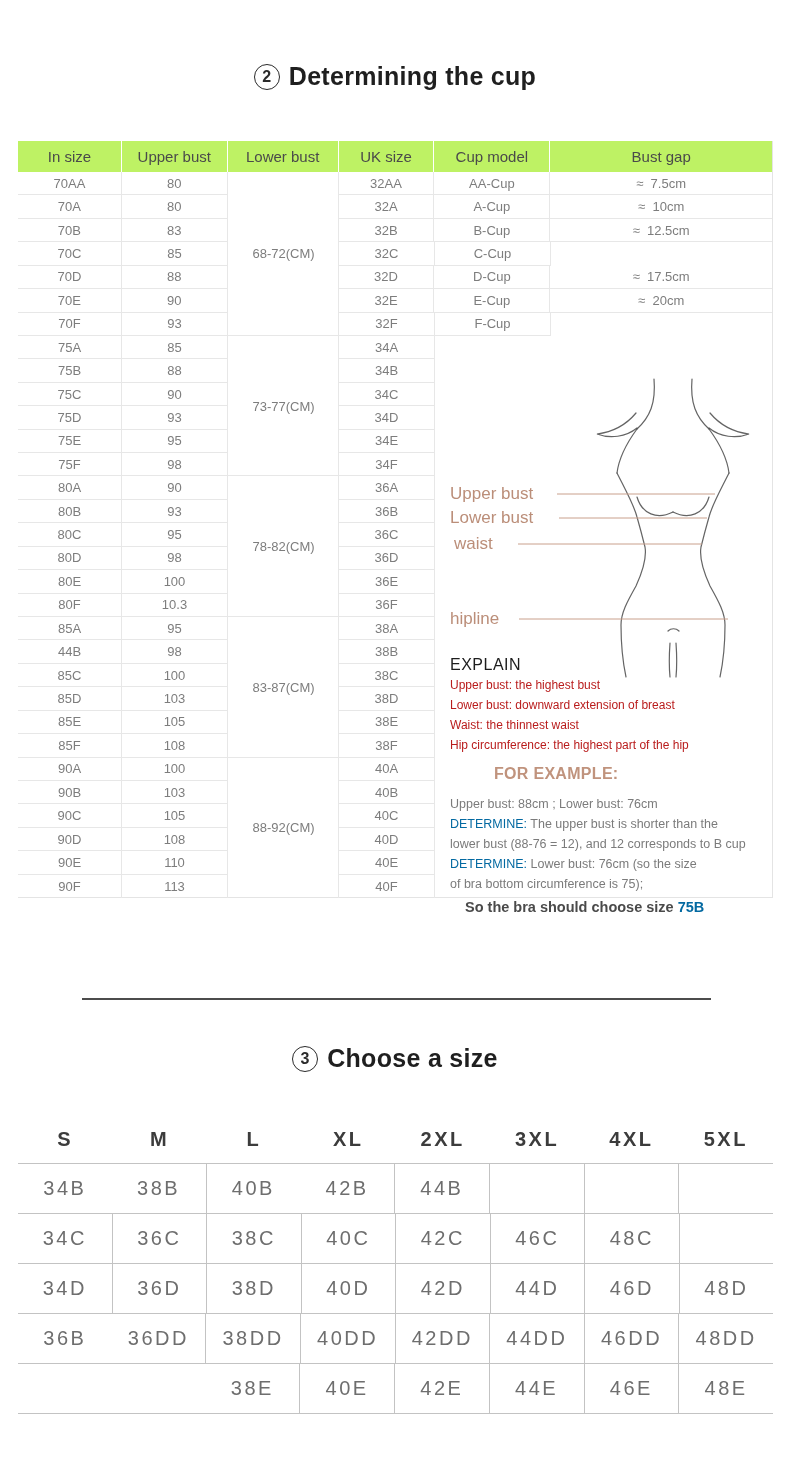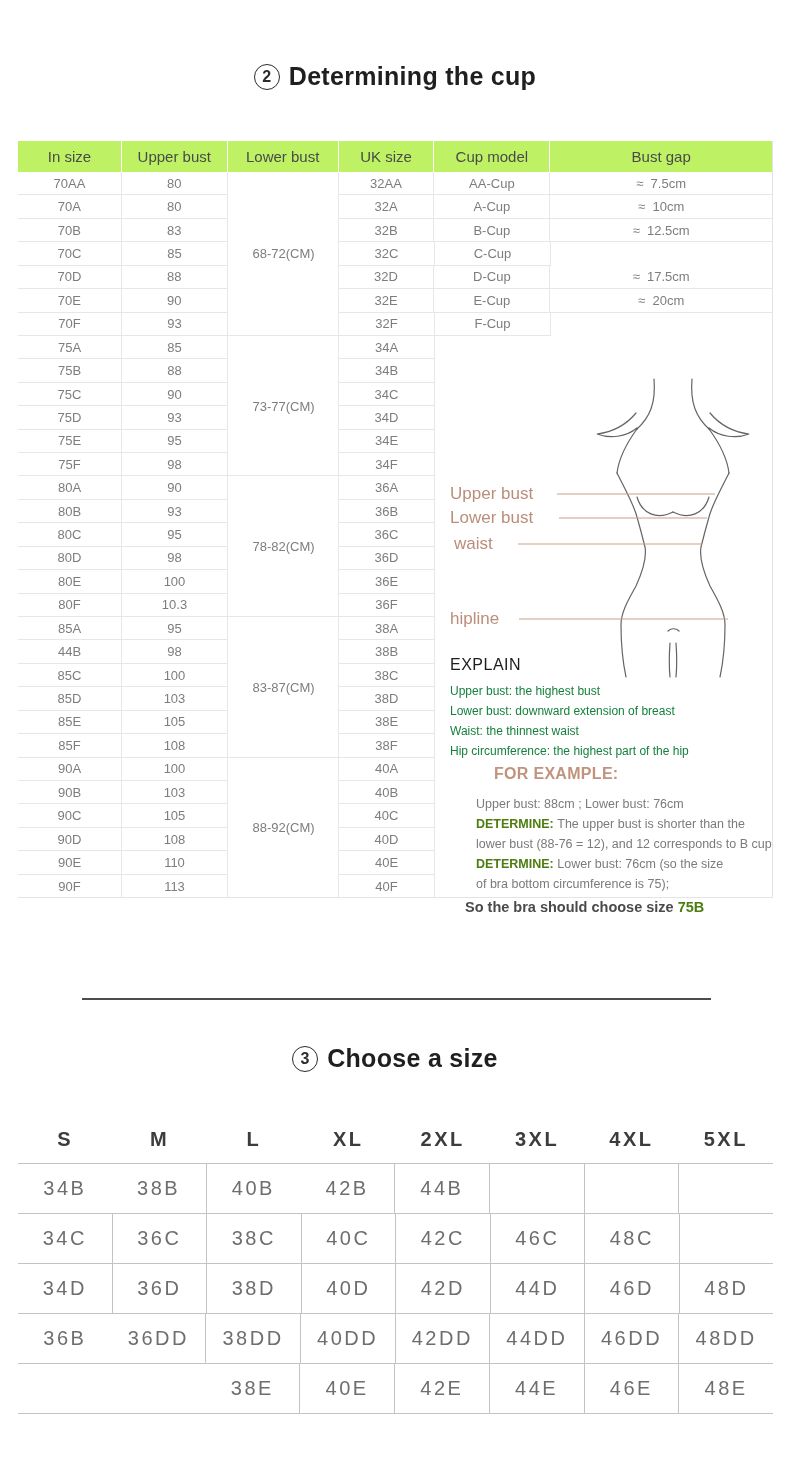--- a/index.html
+++ b/index.html
@@ -38,24 +38,24 @@
   #cup-body .trow:last-child>div{border-bottom:none;}
   #lower-labels{position:absolute;left:210px;top:0;width:111px;height:726px;pointer-events:none;text-align:right;}
   #lower-labels>div{position:absolute;left:0;width:111px;display:flex;align-items:center;justify-content:center;color:#7d7d7d;}
   
   #panel{position:absolute;left:417px;top:195px;width:337px;height:562px;}
   #figure{position:absolute;left:0;top:0;}
   #figure path{fill:none;stroke:#4f4f4f;stroke-width:1.2;stroke-linecap:round;opacity:.88;}
   #figure line{stroke:#c9a08c;stroke-width:1;}
   .m-label{position:absolute;font-size:17px;color:#bb8e79;line-height:20px;}
   #explain-title{position:absolute;left:15px;top:289px;font-size:16px;font-weight:500;color:#1d1d1d;letter-spacing:.5px;}
-  #explain-lines{position:absolute;left:15px;top:308px;font-size:12px;line-height:20px;color:#15803d;margin-top:6px;}
+  #explain-lines{position:absolute;left:15px;top:308px;font-size:12px;line-height:20px;color:#b91c1c;}
   #example-title{position:absolute;left:15px;top:398px;font-size:16px;font-weight:700;color:#c0937d;letter-spacing:.3px;margin-left:44px;}
-  #example-lines{position:absolute;left:15px;top:427px;font-size:12.5px;line-height:20px;color:#7b7b7b;width:315px;margin-left:26px;}
-  .accent{color:#4d7c0f;font-weight:bold;}
+  #example-lines{position:absolute;left:15px;top:427px;font-size:12.5px;line-height:20px;color:#7b7b7b;width:315px;}
+  .accent{color:#0369a1;}
   #conclusion{position:absolute;left:15px;top:530px;font-size:14.5px;line-height:20px;font-weight:700;color:#4a4a4a;margin-left:15px;}
   
   #divider{position:absolute;left:82px;top:998px;width:629px;height:2px;background:#4c4c4c;}
   
   #size-grid{position:absolute;left:18px;top:1115px;width:755px;font-size:20px;letter-spacing:2.5px;color:#6e6e6e;}
   #size-head{display:flex;height:48px;font-weight:700;color:#3c3c3c;}
   #size-head>div{flex:1;display:flex;align-items:center;justify-content:center;}
   .grow{display:flex;height:49px;border-top:1px solid #c3c3c3;}
   #size-grid-body .grow:last-child{border-bottom:1px solid #c3c3c3;}
   .gcell{flex:1;display:flex;align-items:center;justify-content:center;box-sizing:border-box;}

